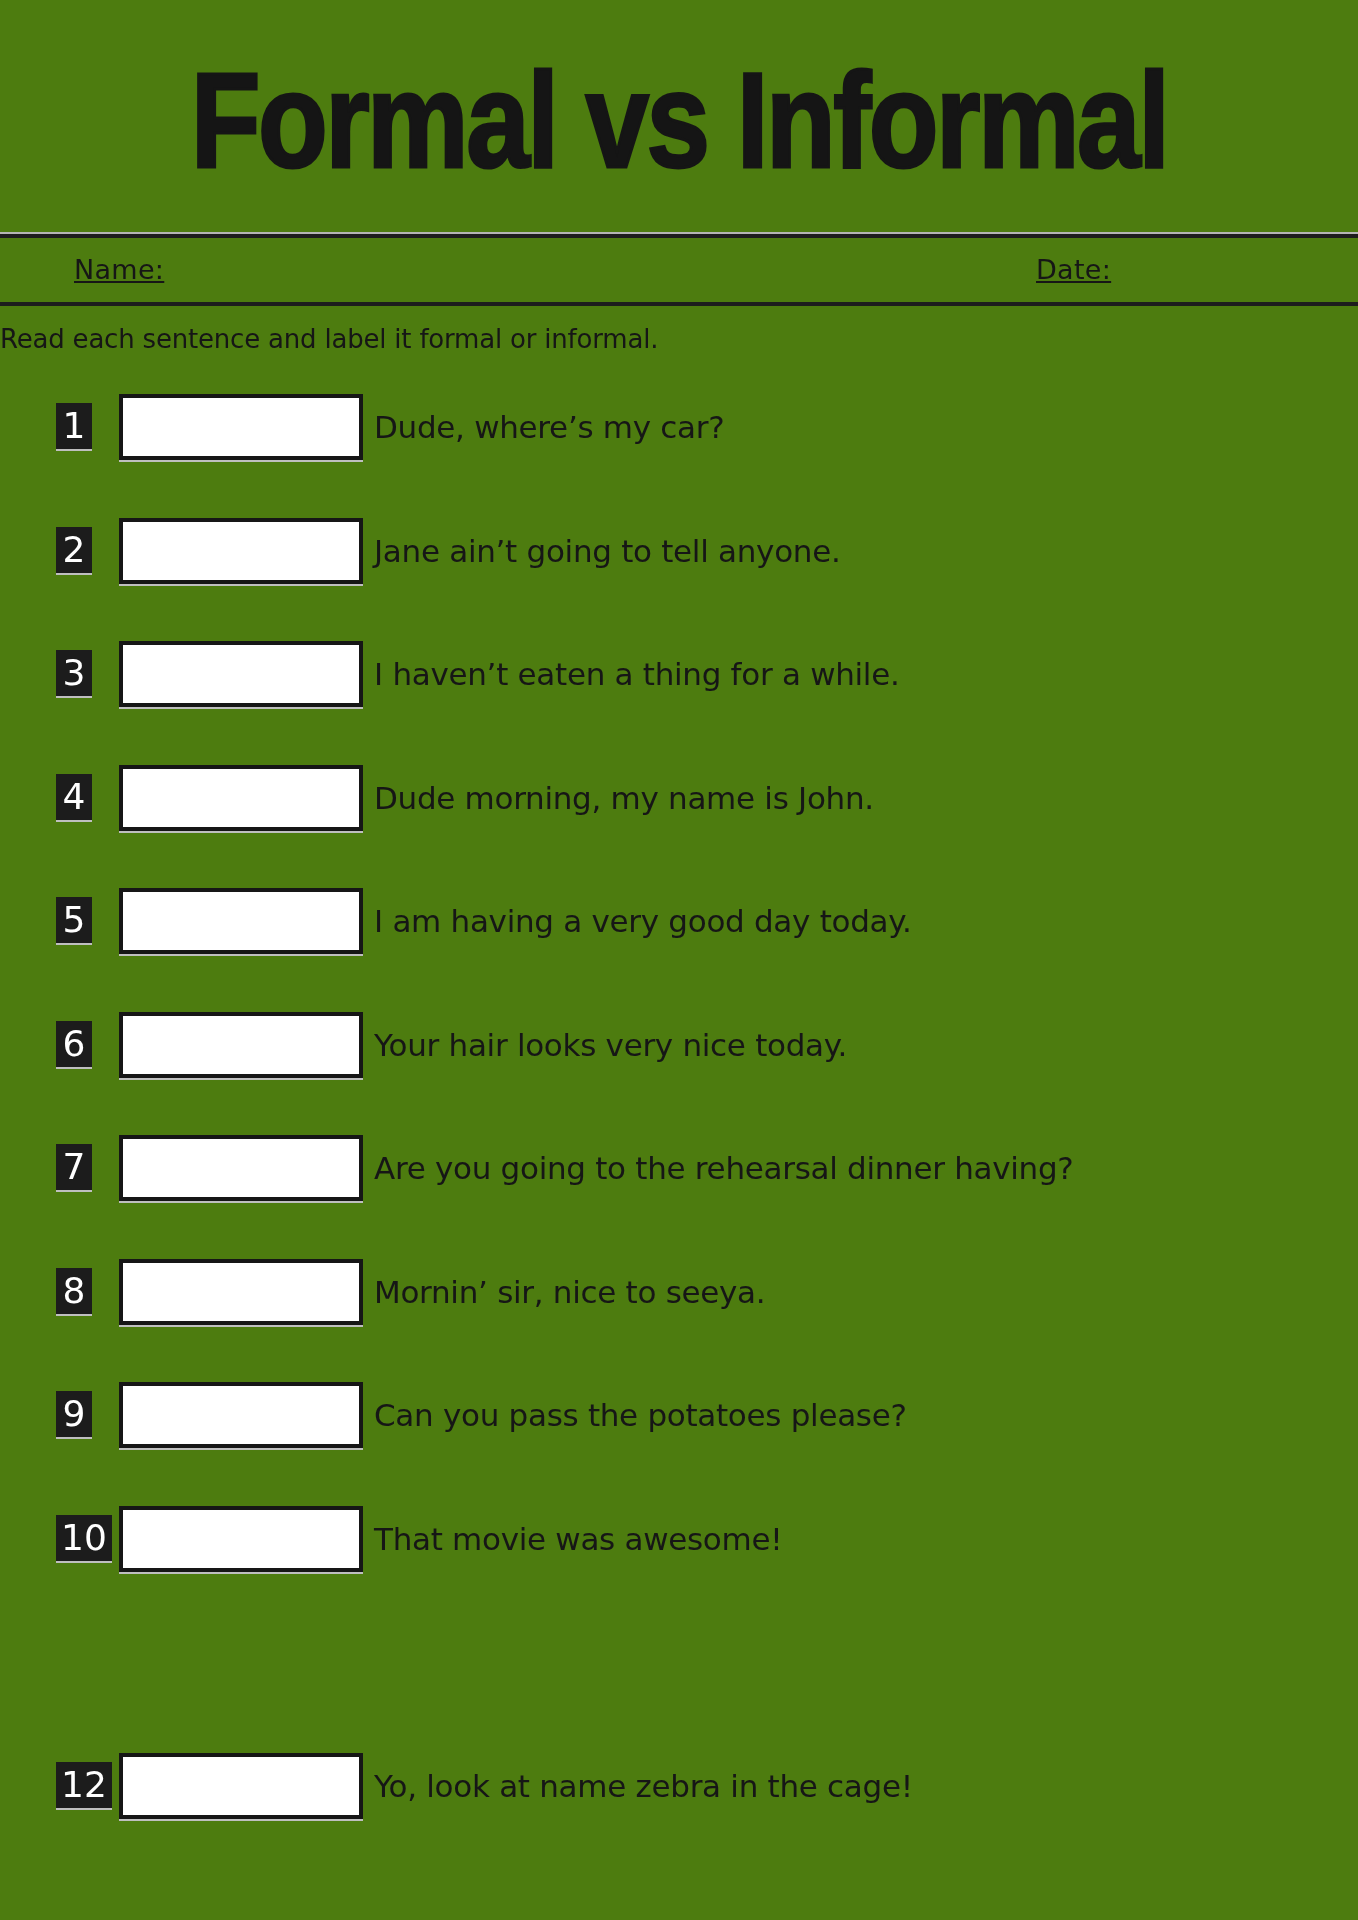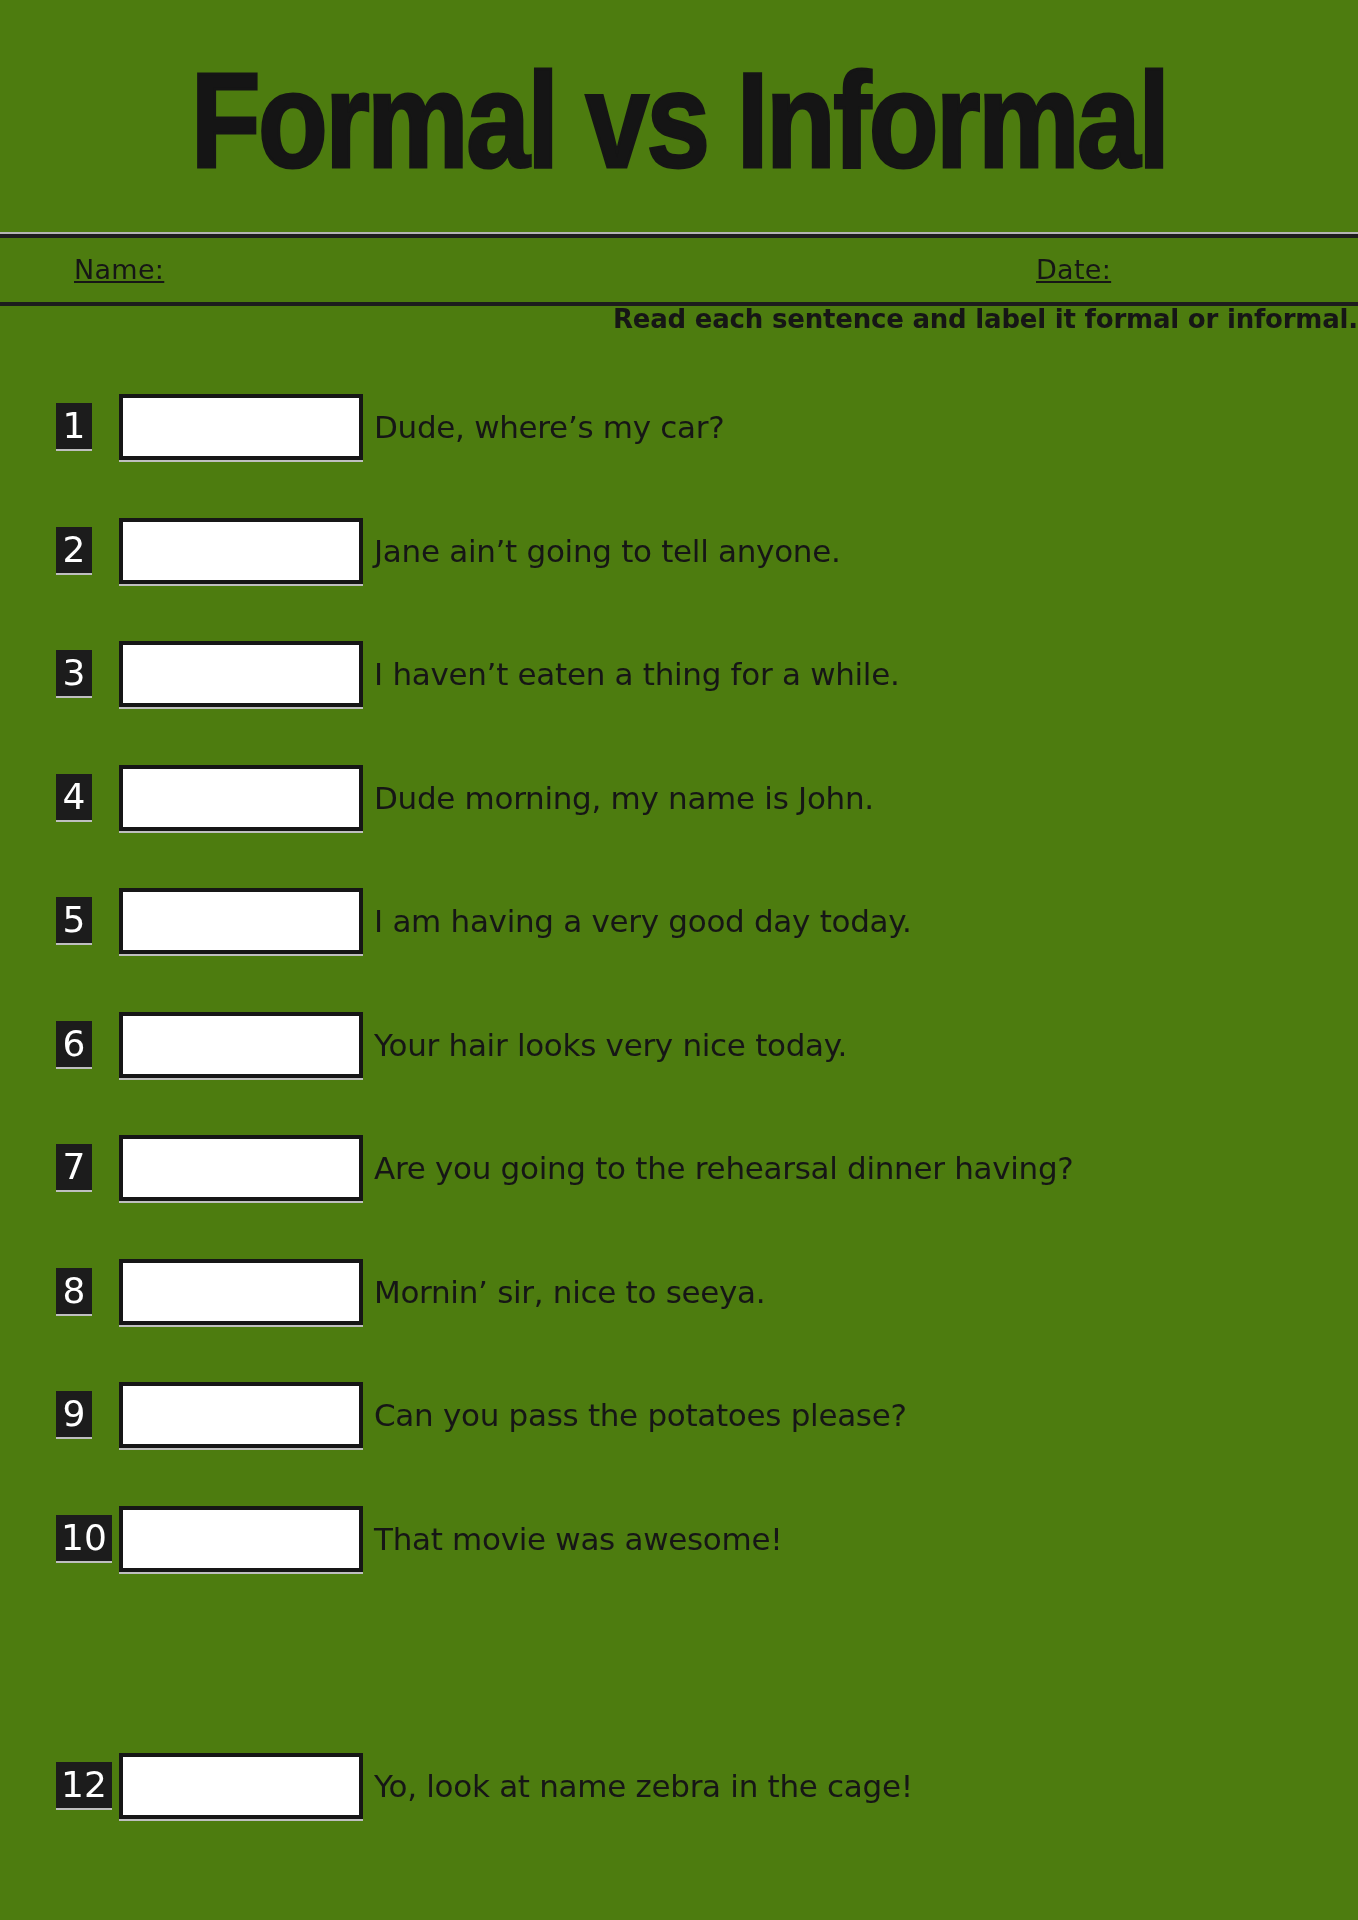--- a/index.html
+++ b/index.html
@@ -14,22 +14,22 @@
     -webkit-text-stroke:3px #151515;color:#151515;
     transform:scaleX(0.84);transform-origin:50% 50%;
   }
   .rule{position:absolute;left:0;width:100%;height:4px;background:#1d1d1d;}
   .rule-top{top:234px;box-shadow:0 -2px 0 #b5b5b5;}
   .rule-bottom{top:302px;}
   .meta-label{position:absolute;top:254px;font-size:27px;line-height:1.2;letter-spacing:0.3px;text-decoration:underline;}
   .meta-name{left:74px;}
   .meta-date{left:992px;margin-left:44px;}
   .instruction{
-    position:absolute;top:304px;left:0;width:100%;text-align:right;
-    font-size:26px;letter-spacing:-0.2px;font-weight:bold;
+    position:absolute;top:324px;left:0;width:100%;text-align:left;
+    font-size:26px;letter-spacing:-0.2px;
   }
   .row{position:absolute;left:0;width:100%;height:66px;}
   .badge{
     position:absolute;left:56px;top:9px;min-width:36px;height:46px;padding:0 5px;
     background:#1c1c1c;color:#ffffff;display:flex;align-items:center;justify-content:center;
     font-size:36px;line-height:1;box-shadow:0 2px 0 #bfbfbf;box-sizing:border-box;
   }
   .answer-box{
     position:absolute;left:119px;top:0;width:244px;height:66px;
     border:4px solid #161616;box-sizing:border-box;background:#fff;

